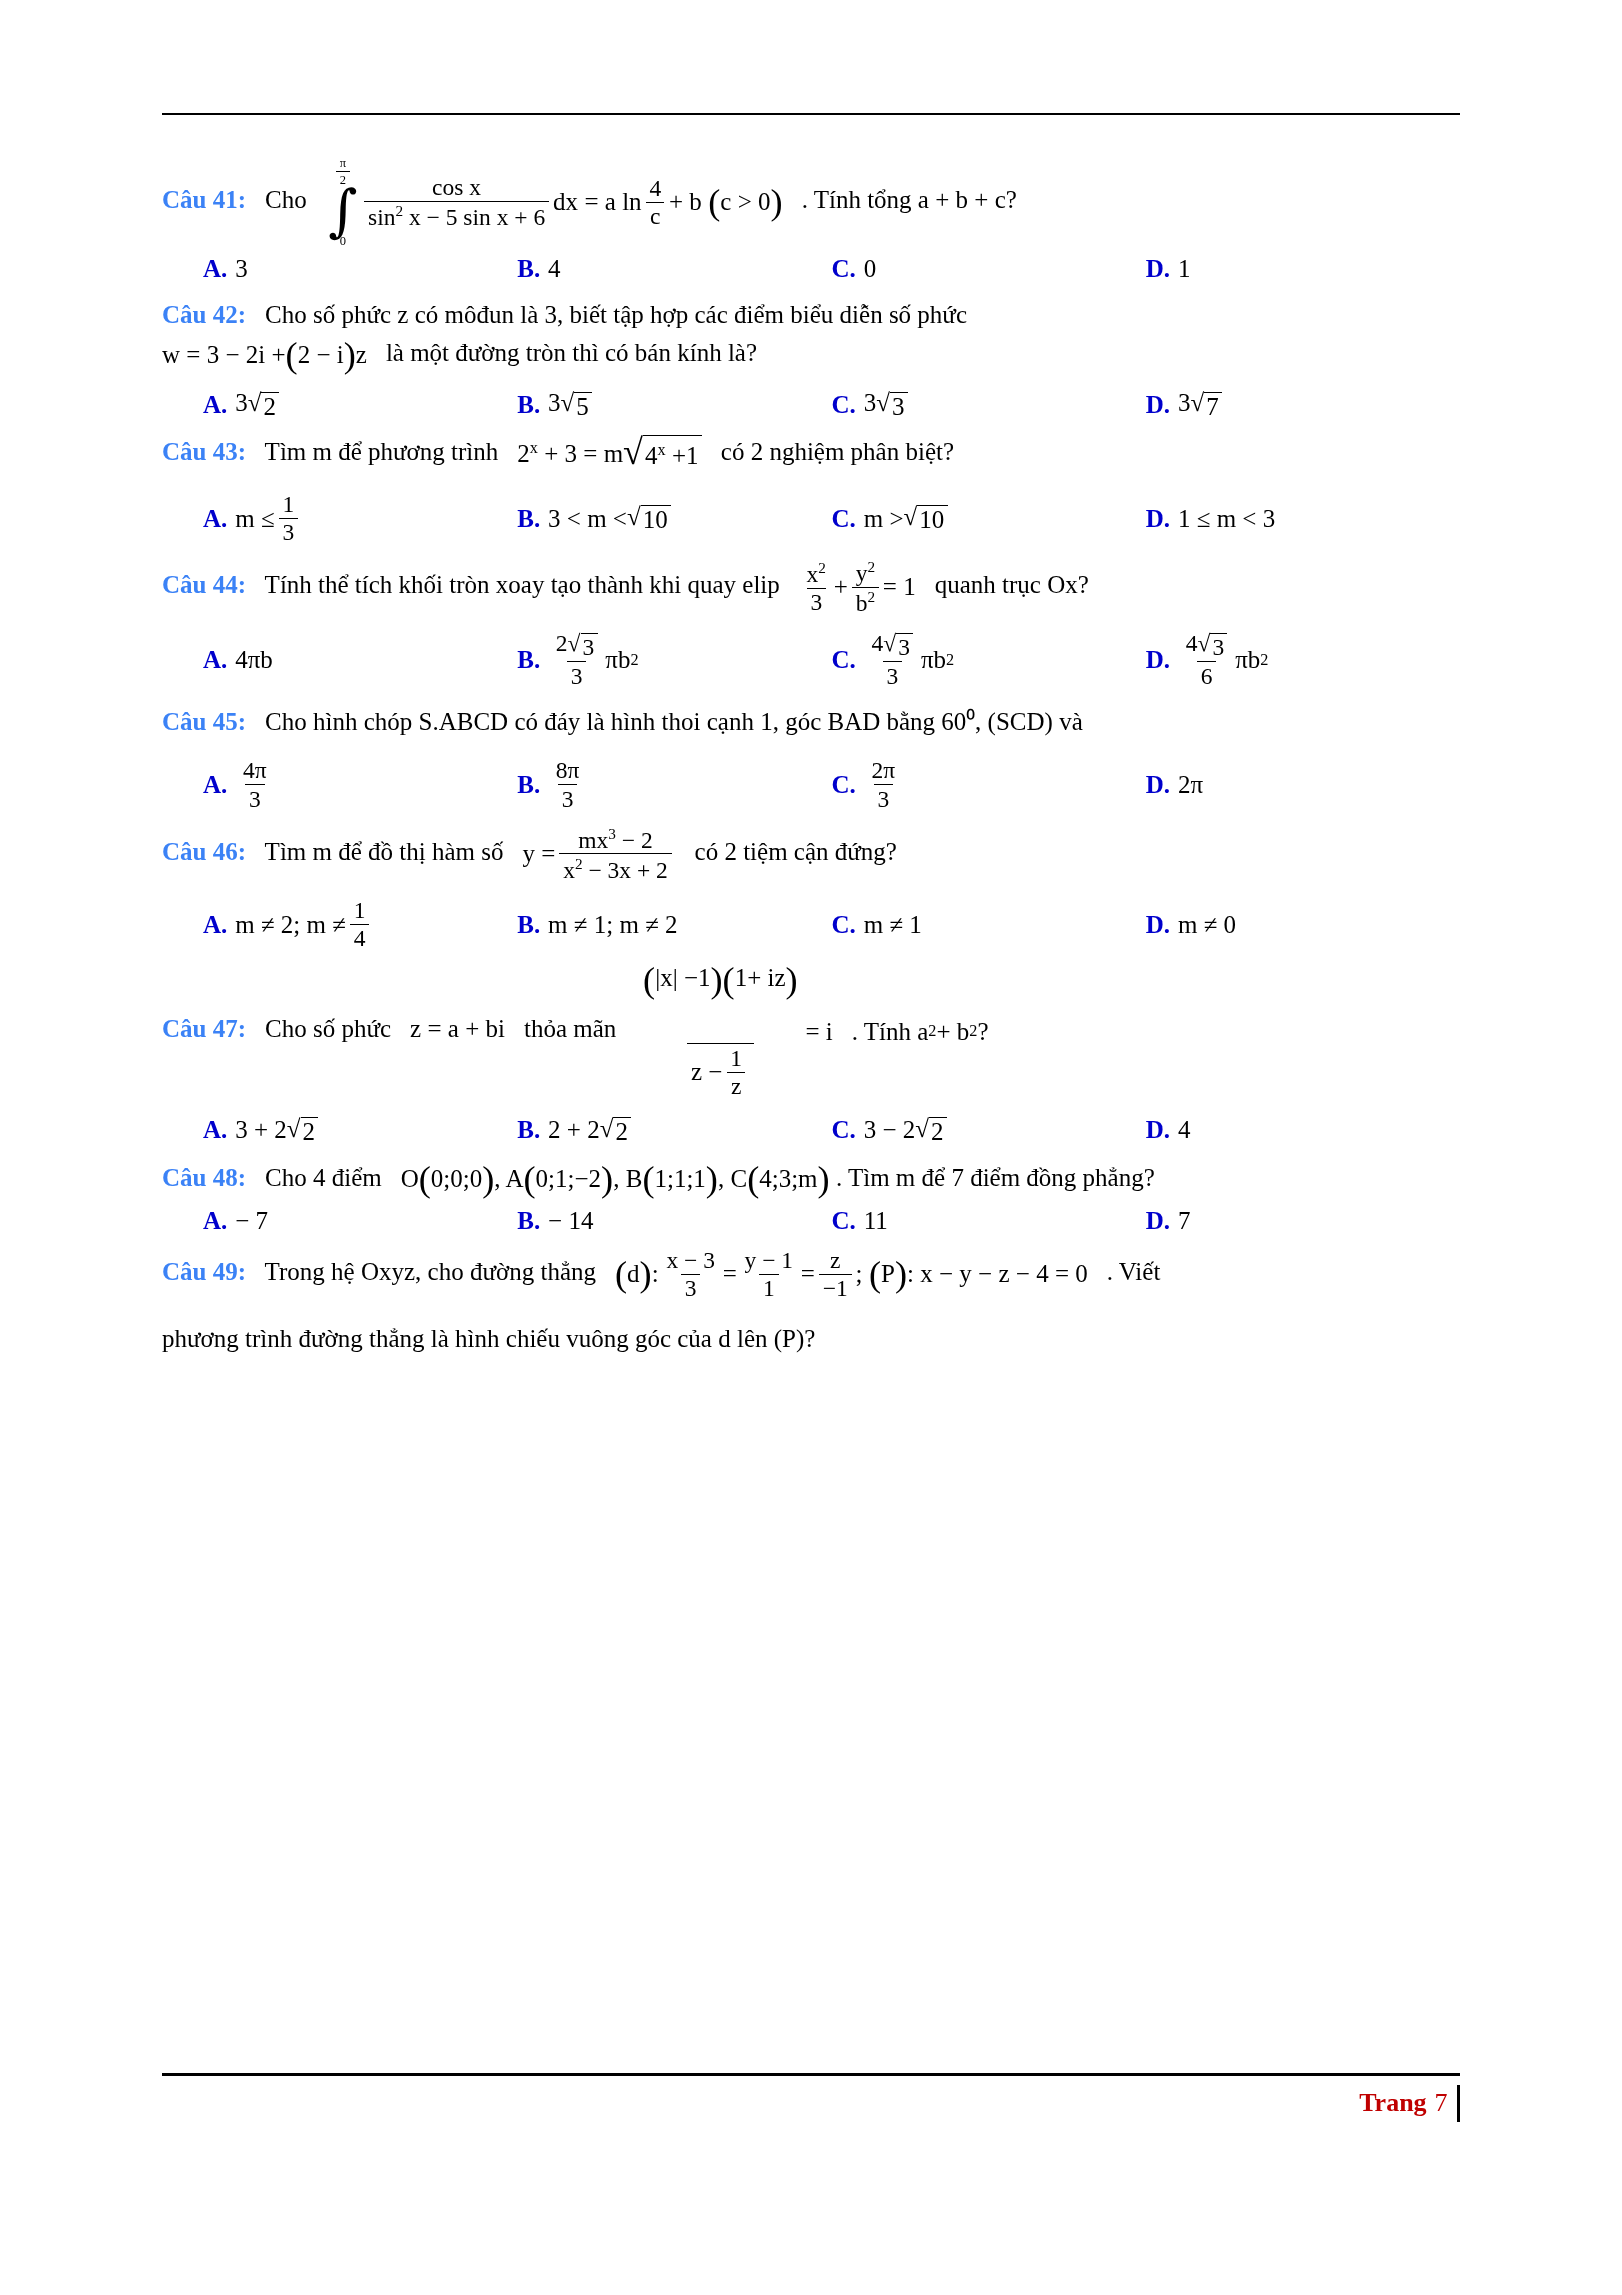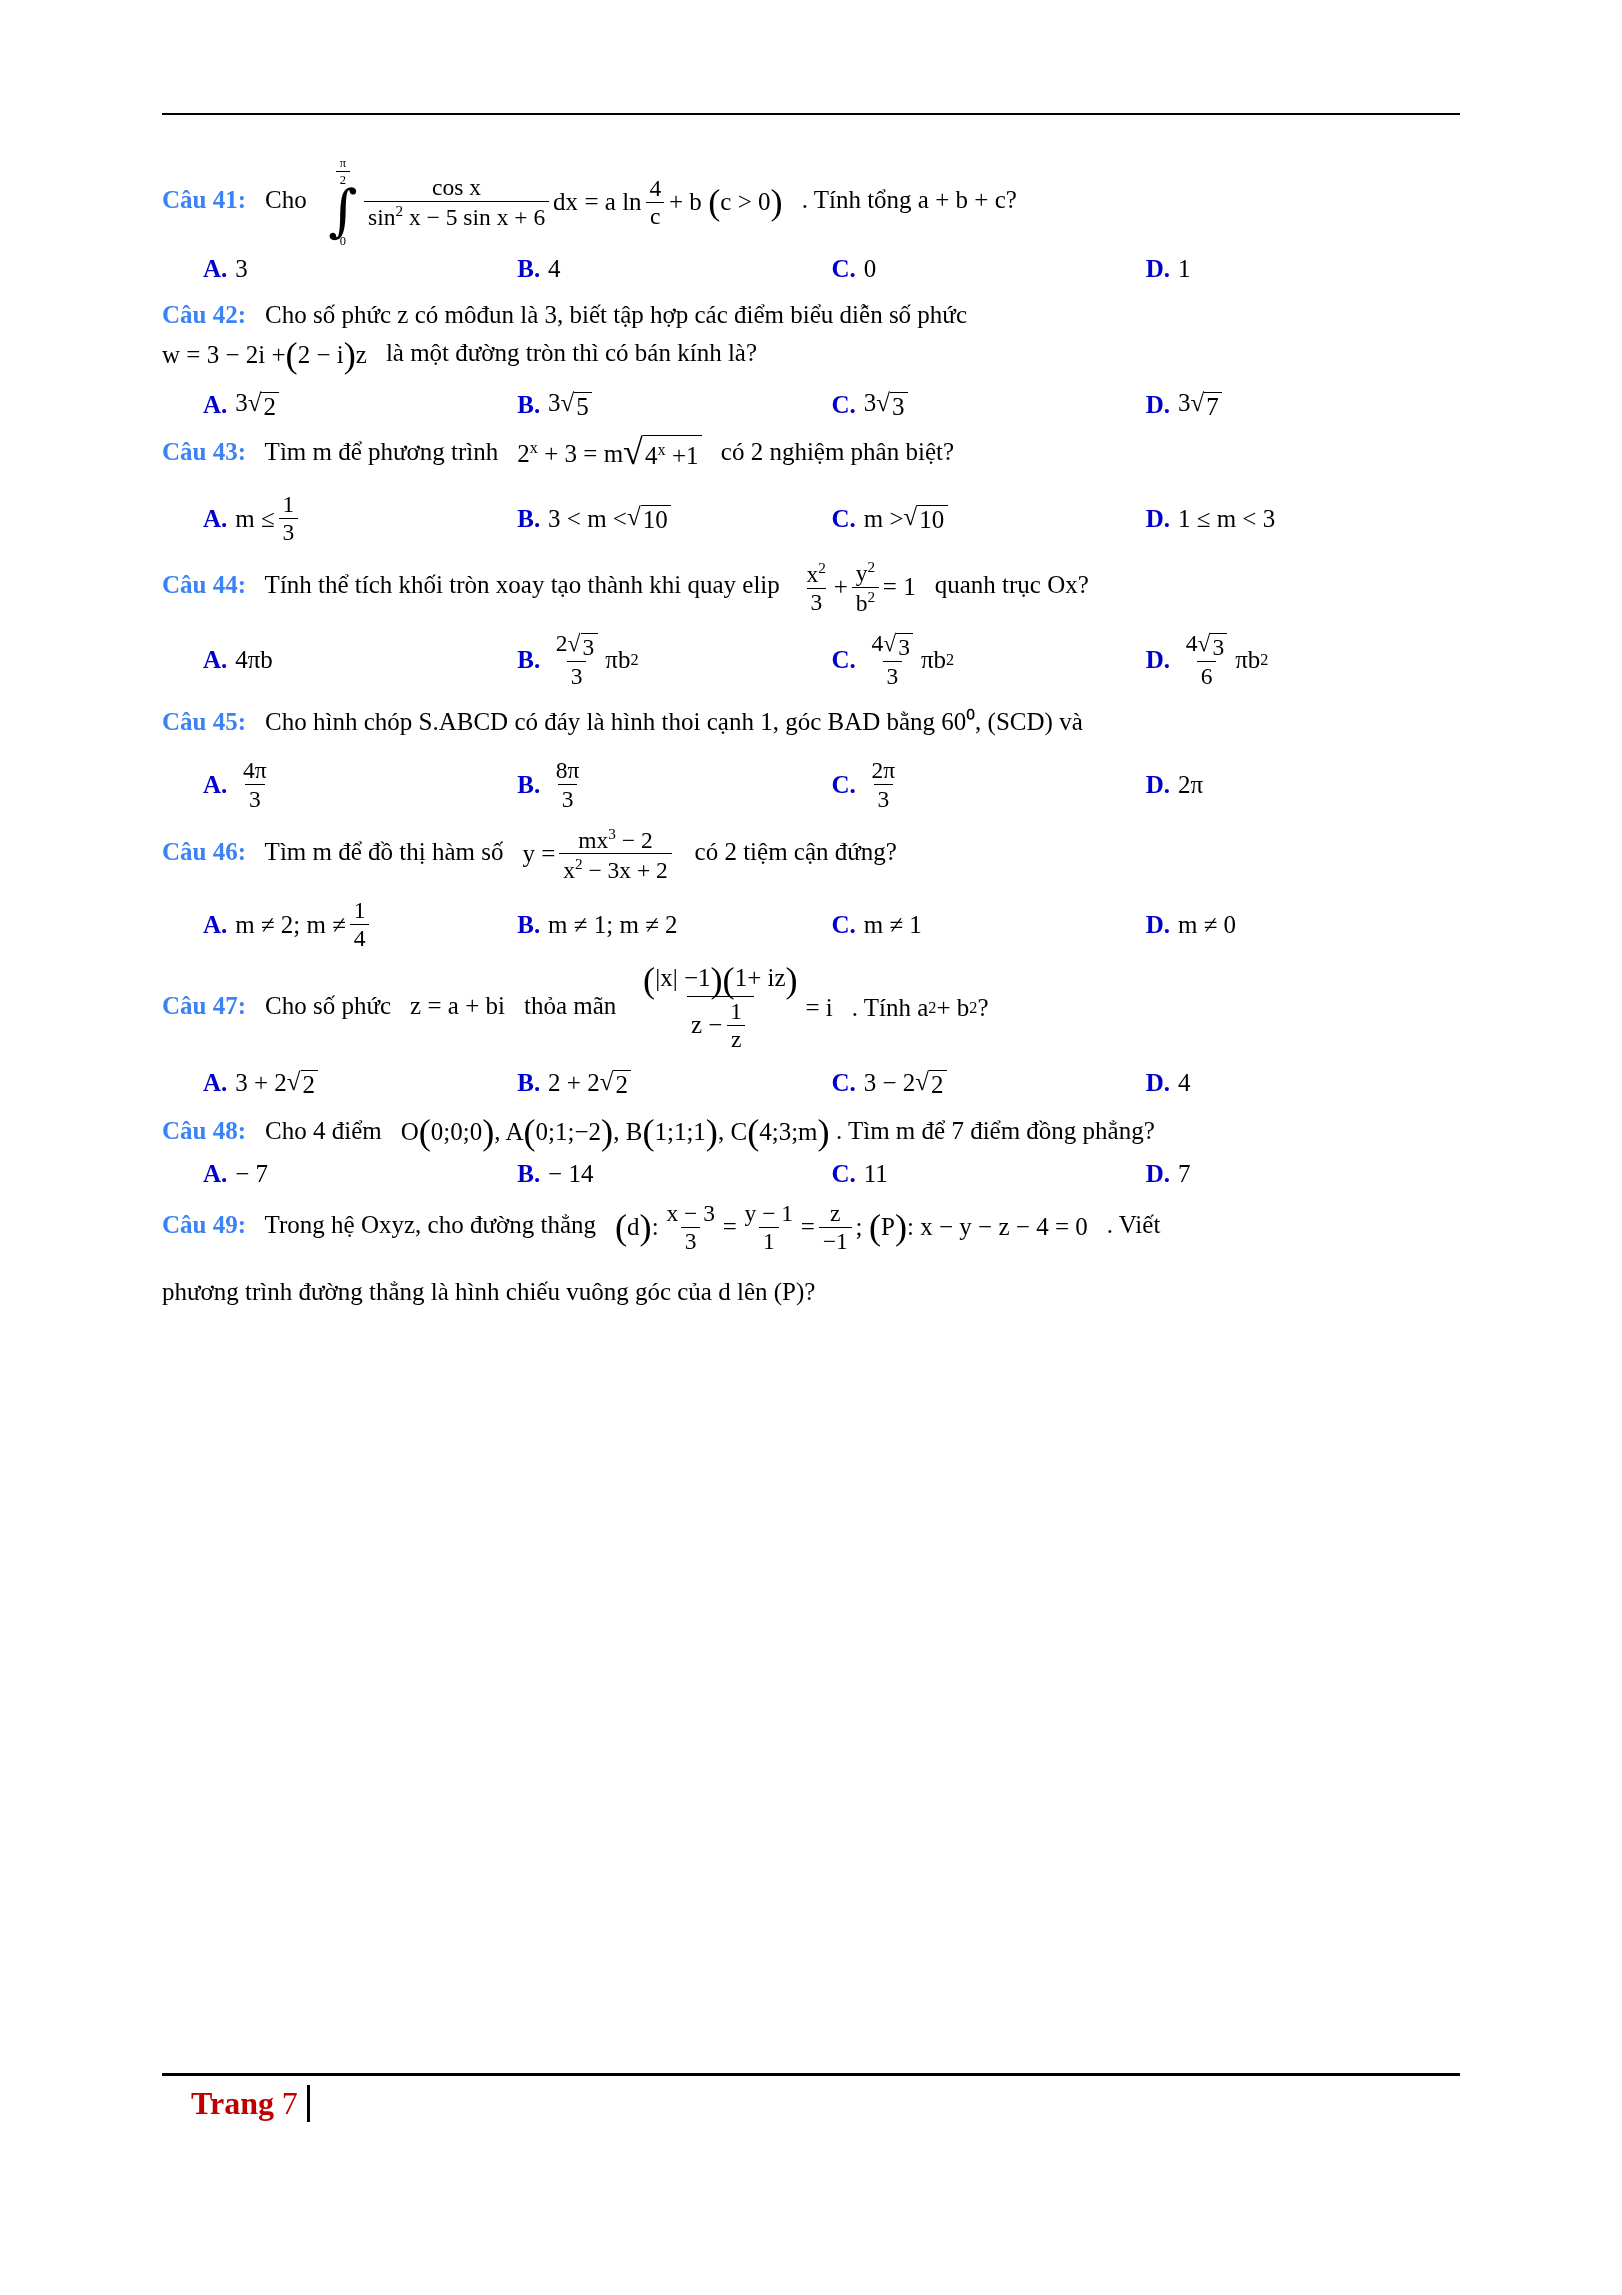--- a/index.html
+++ b/index.html
@@ -121,21 +121,22 @@
   }
   .footer-rule {
     width: 1298px;
     height: 2.6px;
     background: #000;
   }
   .footer-inner {
     margin-top: 9.2px;
     display: flex;
     align-items: center;
-    font-size: 32px;
+    font-size: 26px;
+    justify-content: flex-end;
   }
   .footer-trang {
     color: #c00000;
     font-weight: bold;
     margin-left: 29px;
   }
   .footer-num {
     color: #c00000;
     margin-left: 7.9px;
   }
@@ -450,21 +451,21 @@
       <div class="qline">
         <span class="qlabel">Câu 47:</span>
         <span class="sp"></span>
         <span>Cho số phức</span>
         <span class="sp"></span>
         <span>z = a + bi</span>
         <span class="sp"></span>
         <span>thỏa mãn</span>
         <span class="sp"></span>
         <span class="mathrow">
-          <span class="frac" style="font-size:1em;">
+          <span class="frac" style="font-size:1em;gap:47px;">
             <span class="num">
               <span class="bigparen">(</span>|x| −1<span class="bigparen">)</span><span class="bigparen">(</span>1+ iz<span class="bigparen">)</span>
             </span>
             <span class="den">
               <span class="mathrow">z − <span class="frac">
                     <span class="num">1</span>
                     <span class="den">z</span>
                   </span></span>
             </span>
           </span>

